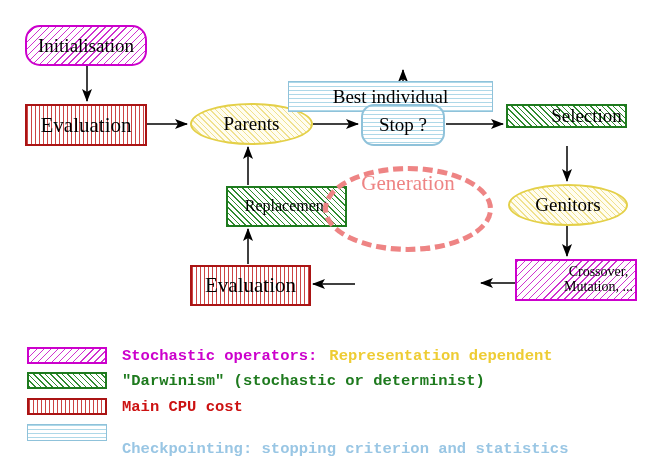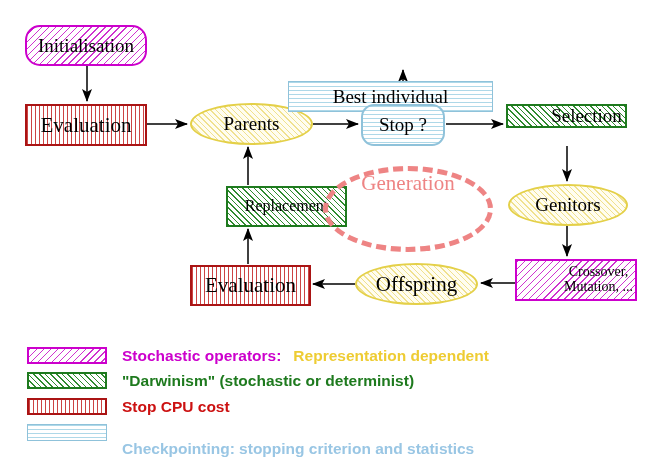--- a/index.html
+++ b/index.html
@@ -37,21 +37,21 @@
   }
   .dashed-ellipse{
     position:absolute;box-sizing:border-box;border:5px dashed #ee8484;border-radius:50%;
     display:flex;justify-content:center;
     color:#ee8484;font-size:21px;
   }
   
   .swatch{position:absolute;box-sizing:border-box;width:80px;height:17px;}
   .legend-text{
     position:absolute;left:122px;font-size:15.5px;font-weight:bold;white-space:nowrap;
-    font-family:Liberation Sans, sans-serif;
+    font-family:Liberation Mono, monospace;
   }
   .legend-text .part2{margin-left:12px;}
   .small-label{font-size:16px;}
   .tiny-label{font-size:14px;white-space:normal;}
 </style>
 </head>
 <body>
 
 <div class="stage">
 
@@ -109,44 +109,41 @@
   </div>
 
   <div class="node hatch-yellow" style="left:508px;top:184px;width:120px;height:42px;">
     <span>Genitors</span>
   </div>
 
   <div class="node stripe-red" style="left:190px;top:265px;width:121px;height:41px;font-size:21px;">
     <span>Evaluation</span>
   </div>
 
-  <div class="node hatch-yellow" style="left:355px;top:263px;width:123px;height:42px;font-size:21px;">
-    <span>Offspring</span>
-  </div>
 
   <div class="node hatch-magenta tiny-label" style="left:515px;top:259px;width:122px;height:42px;padding-left:45px;">
     <span>
       <span>Crossover,</span><br>
       <span>Mutation, ...</span>
     </span>
   </div>
 
   <div class="swatch hatch-magenta" style="left:27px;top:347px;"></div>
   <div class="legend-text" style="top:347px;">
     <span style="color:#cc00cc;">Stochastic operators:</span><span class="part2" style="color:#eecc33;">Representation dependent</span>
   </div>
 
   <div class="swatch hatch-green" style="left:27px;top:372px;"></div>
   <div class="legend-text" style="top:372px;color:#1e7a1e;">
     <span>"Darwinism" (stochastic or determinist)</span>
   </div>
 
   <div class="swatch stripe-red" style="left:27px;top:398px;"></div>
   <div class="legend-text" style="top:398px;color:#cc1111;">
-    <span>Stop CPU cost</span>
+    <span>Main CPU cost</span>
   </div>
 
   <div class="swatch stripe-cyan" style="left:27px;top:424px;border-width:1px;"></div>
   <div class="legend-text" style="top:424px;color:#99c6e4;margin-top:16px;">
     <span>Checkpointing: stopping criterion and statistics</span>
   </div>
 
 </div>
 
 </body></html>

